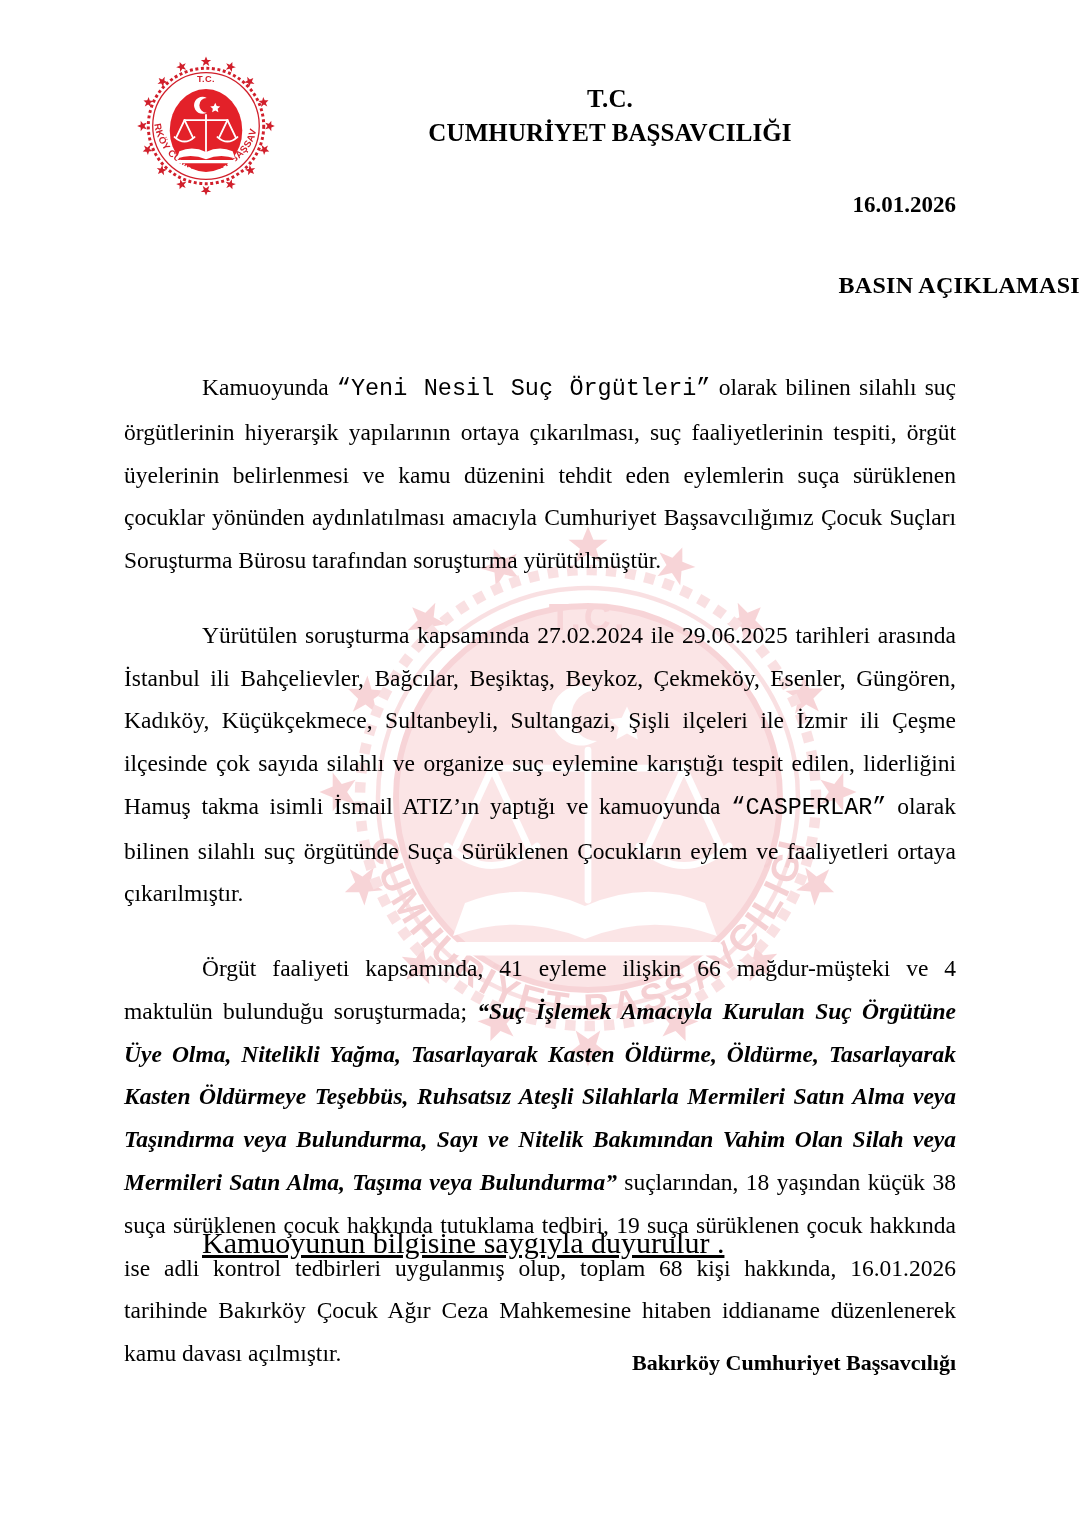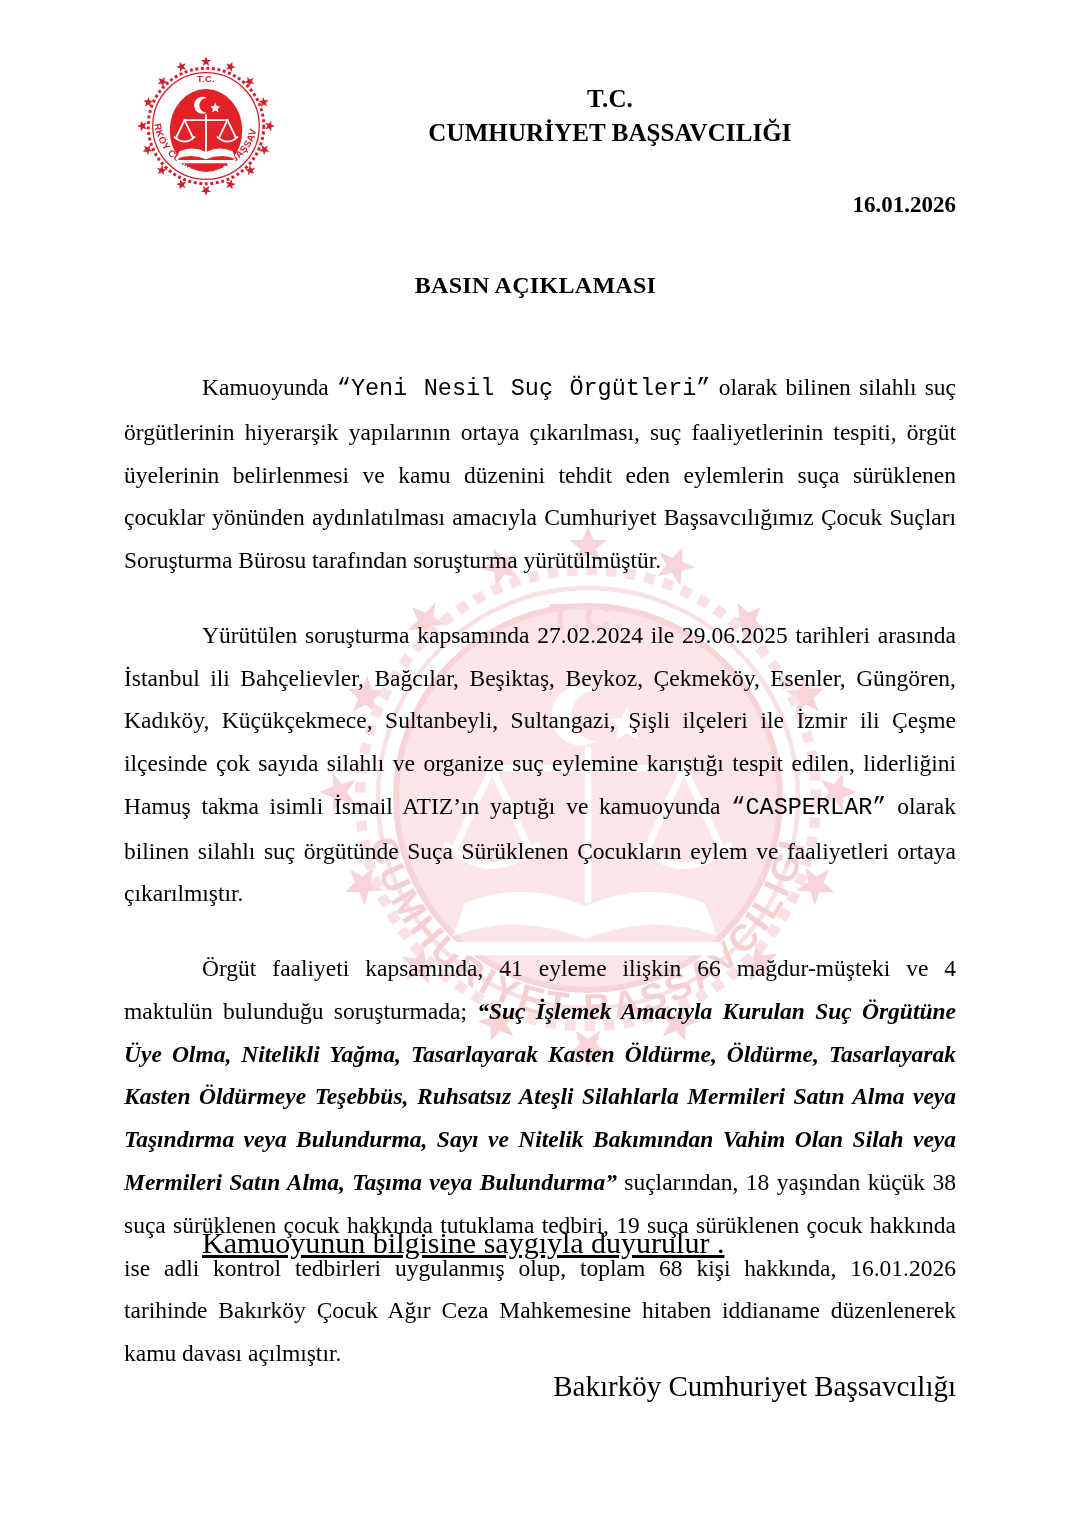--- a/index.html
+++ b/index.html
@@ -71,23 +71,23 @@
     right: 124px;
     top: 192px;
     font-weight: bold;
     font-size: 23px;
     z-index: 2;
   }
 
   
   .doc-heading {
     position: absolute;
-    left: 0; right: 9px;
+    left: 0; right: 0;
     top: 272px;
-    text-align: center;
+    text-align: right;
     font-weight: bold;
     font-size: 24px;
     letter-spacing: 0.3px;
     z-index: 2;
   }
 
   
   .body-wrap {
     position: absolute;
     left: 124px;
@@ -122,25 +122,24 @@
     line-height: 1.82;
     text-indent: 78px;
     z-index: 2;
     text-decoration: underline;
   }
 
   .signature {
     position: absolute;
     right: 124px;
     top: 1350px;
-    font-weight: normal;
-    font-size: 29px;
+    font-weight: bold;
+    font-size: 22px;
     white-space: nowrap;
     z-index: 2;
-    margin-top: 20px;
   }
 </style>
 </head>
 <body>
 
 <div class="page">
 
   <div class="watermark">
     <svg viewBox="0 0 400 400" xmlns="http://www.w3.org/2000/svg" aria-hidden="true">
       <defs>

